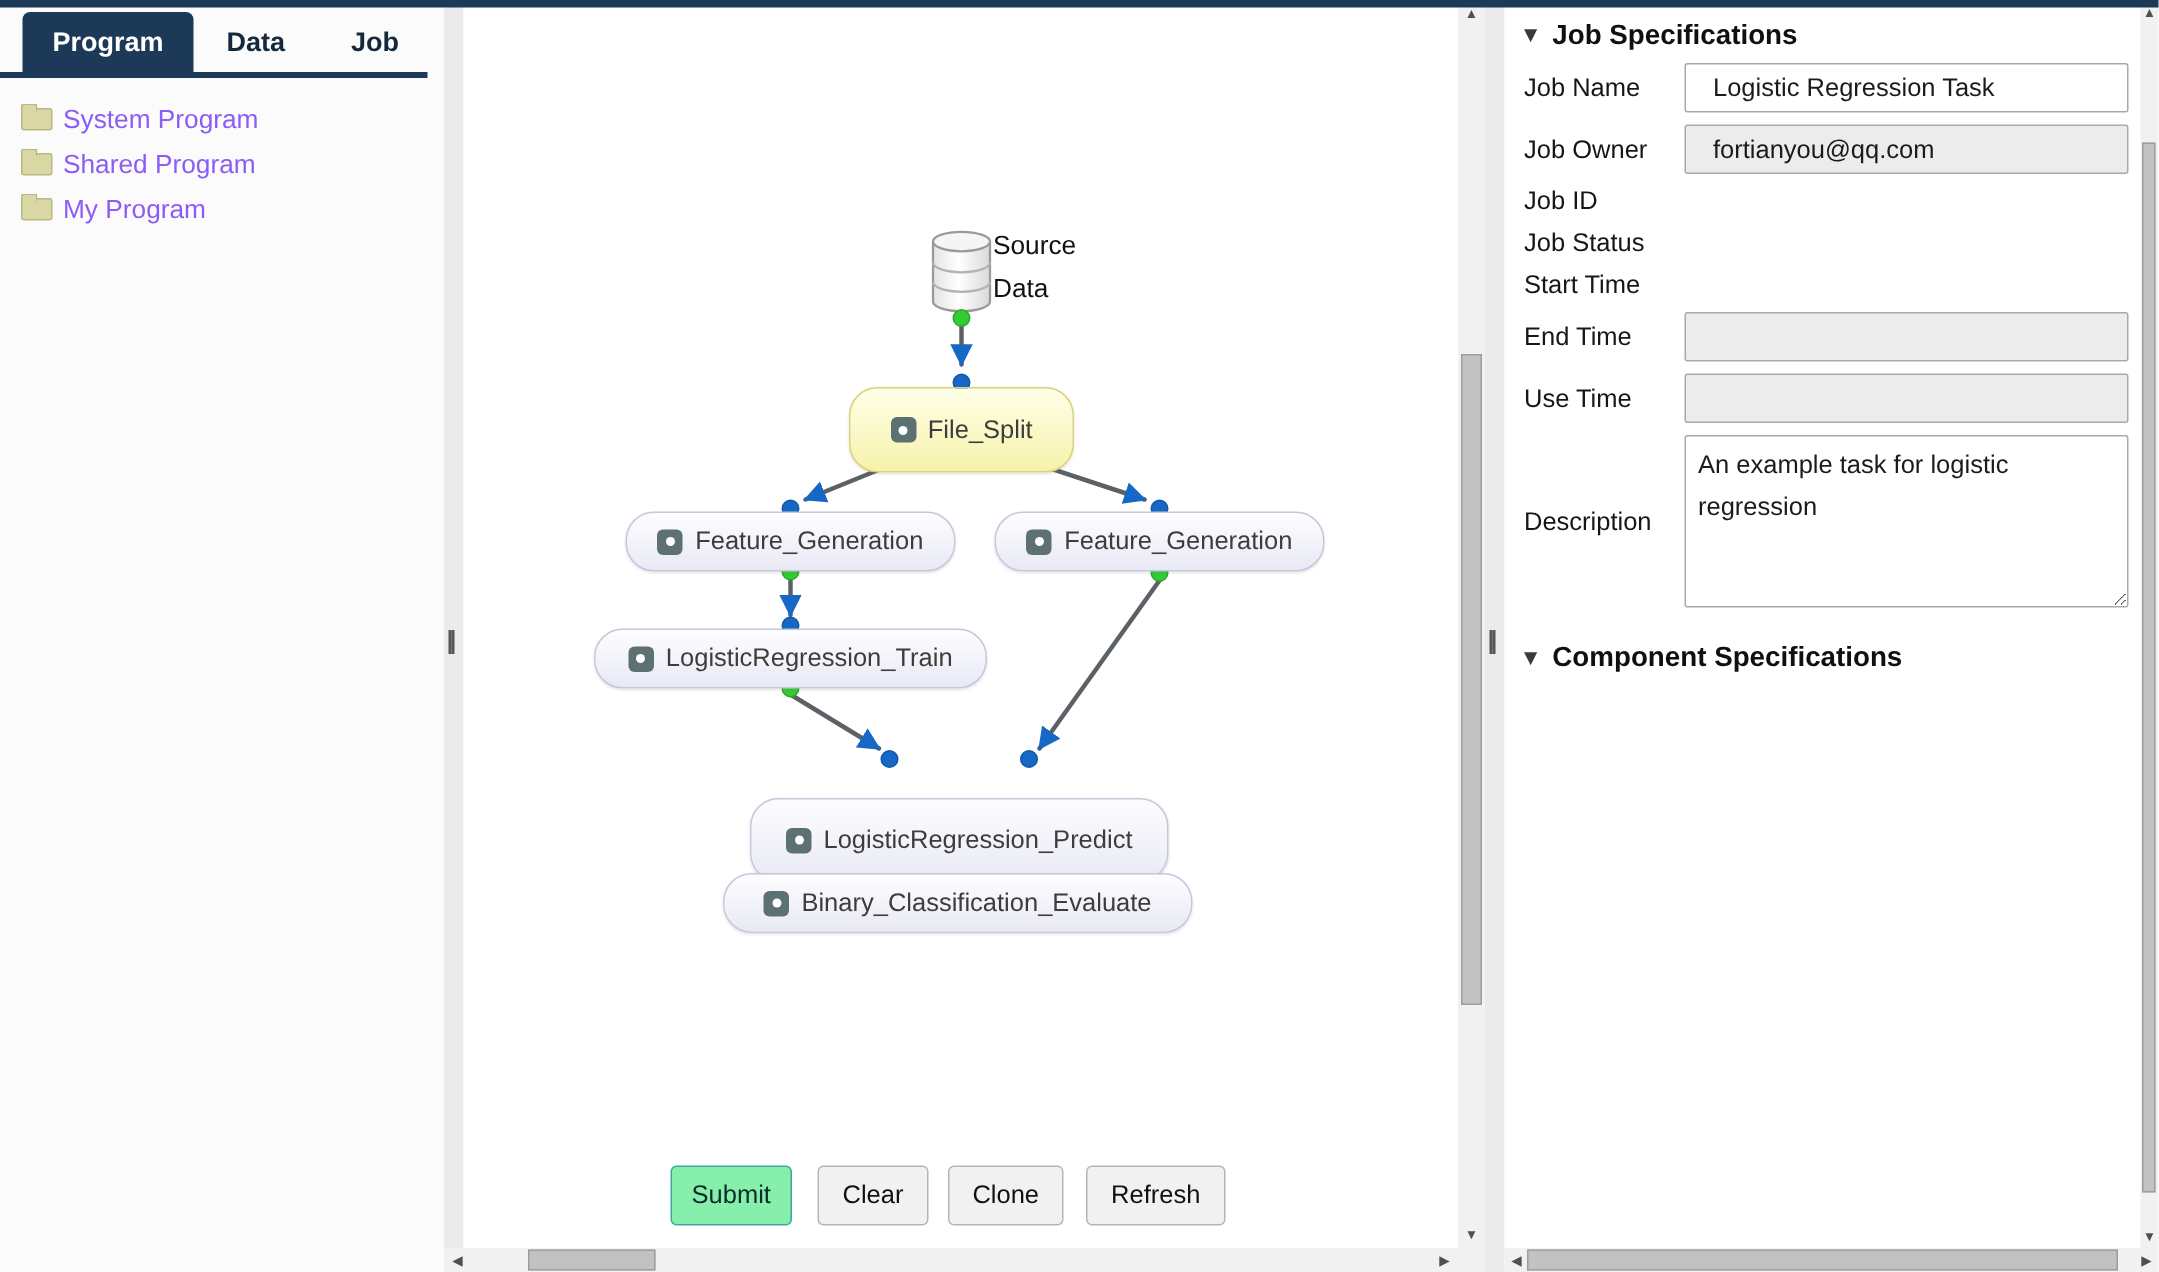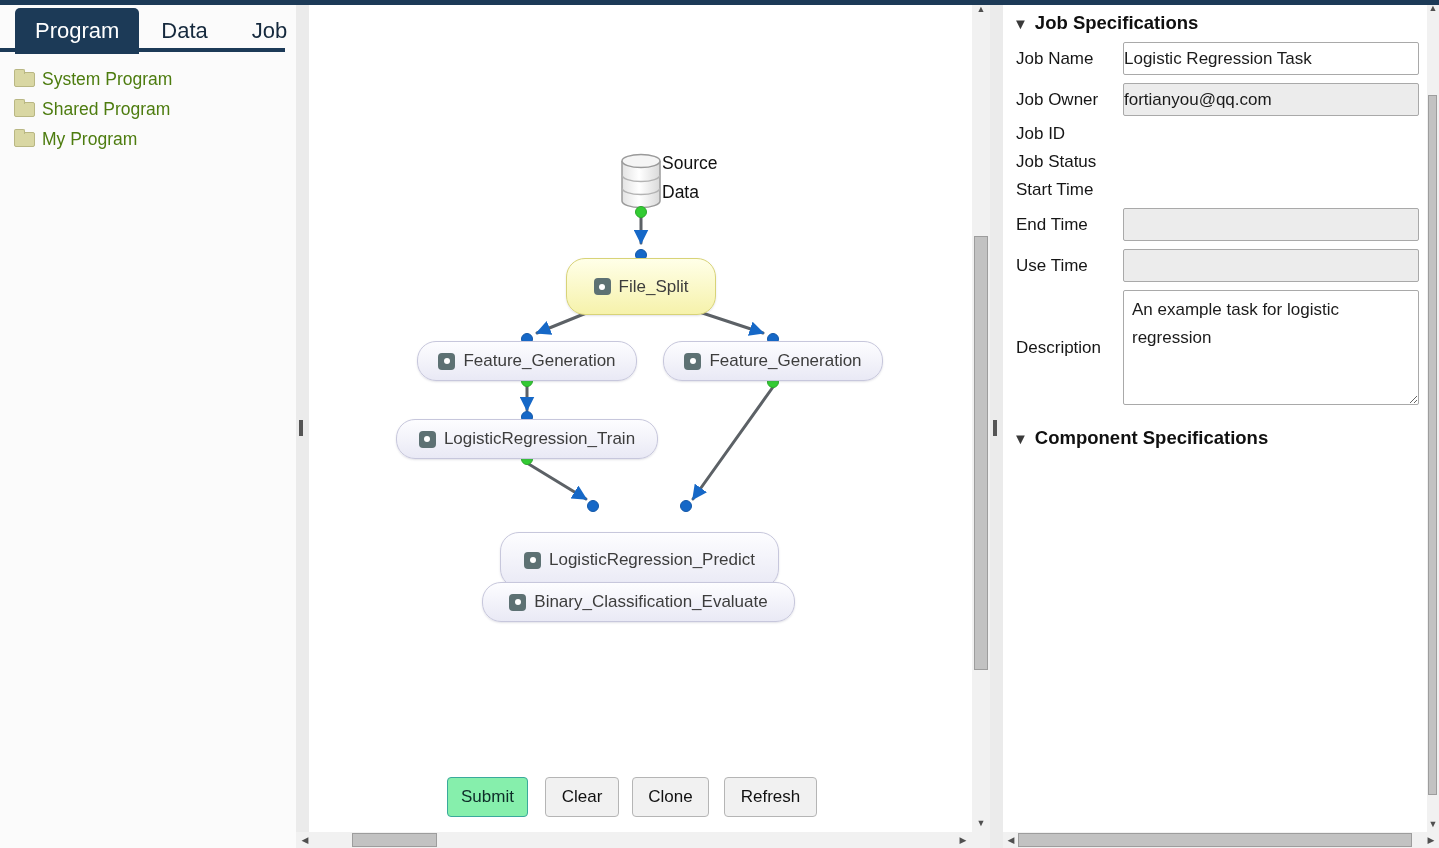--- a/index.html
+++ b/index.html
@@ -4,30 +4,30 @@
 <style>
   * { margin:0; padding:0; box-sizing:border-box; }
   html,body { width:1439px; height:848px; overflow:hidden;
     font-family:"Liberation Sans","DejaVu Sans",sans-serif; background:#fff; }
 
   .topbar { position:absolute; left:0; top:0; width:1439px; height:5px; background:#1c3a57; z-index:30; }
 
   
   .sidebar { position:absolute; left:0; top:0; width:296px; height:848px; background:#fbfbfb; }
   .tabs { position:absolute; left:15px; top:8px; display:flex; align-items:flex-end; }
-  .tab { font-size:22px; font-weight:normal; color:#15293d; padding:10px 22px; cursor:pointer; }
+  .tab { font-size:18px; font-weight:bold; color:#15293d; padding:10px 22px; cursor:pointer; }
   .tab.active { background:#1c3a57; color:#fff; border-radius:5px 5px 0 0; padding:10px 20px; }
   .tab-underline { position:absolute; left:0; top:48px; width:285px; height:4px; background:#1c3a57; }
   .tree { position:absolute; left:14px; top:64px; }
   .tree-item { display:flex; align-items:center; height:30px; cursor:pointer; }
   .folder { width:21px; height:15px; background:#d9d7a3; border:1px solid #b9b783; border-radius:2px;
             position:relative; margin-right:7px; }
   .folder::before { content:""; position:absolute; left:-1px; top:-4px; width:9px; height:4px;
             background:#d9d7a3; border:1px solid #b9b783; border-bottom:none; border-radius:2px 2px 0 0; }
-  .tree-label { font-size:17.5px; color:#4d7c0f; }
+  .tree-label { font-size:17.5px; color:#8b5cf6; }
 
   
   .vsplit { position:absolute; top:0; width:13px; height:848px; background:#ebebeb; cursor:col-resize; }
   .vsplit .grip { position:absolute; left:3px; top:420px; width:3px; height:16px;
                   border-left:2px solid #555; border-right:2px solid #555; }
 
   
   .canvas { position:absolute; left:309px; top:0; width:663px; height:832px; background:#fff; overflow:hidden; }
   #flow-svg { position:absolute; left:0; top:0; }
   .edge { stroke:#5c6166; stroke-width:3; stroke-linecap:round; }
@@ -59,21 +59,21 @@
   .corner { position:absolute; background:#f1f1f1; }
 
   
   .rightpanel { position:absolute; left:1003px; top:0; width:424px; height:832px; background:#fff; }
   .section-head { display:flex; align-items:center; gap:7px; padding:12px 0 8px 10px; }
   .tri { font-size:15px; color:#3a3a3a; cursor:pointer; line-height:1; }
   .section-title { font-size:18.5px; font-weight:bold; color:#101010; }
   .field-row { display:flex; align-items:center; padding:0 8px 0 13px; margin-bottom:8px; }
   .field-label { width:107px; font-size:17px; color:#161616; flex:0 0 auto; }
   .field-input { flex:1; height:33px; border:1px solid #a9a9a9; border-radius:2px; font-size:17px;
-    padding:2px 0; font-family:inherit; color:#1b1b1b; background:#fff; min-width:0; }
+    padding:2px 18px; font-family:inherit; color:#1b1b1b; background:#fff; min-width:0; }
   .field-input[readonly] { background:#ececec; }
   .field-textarea { flex:1; height:115px; border:1px solid #a9a9a9; border-radius:2px; font-size:17px;
     padding:5px 8px; font-family:inherit; color:#1b1b1b; resize:both; line-height:28px; min-width:0; }
 </style>
 </head>
 <body>
 
 <div class="topbar"></div>
 
 <div class="sidebar">

